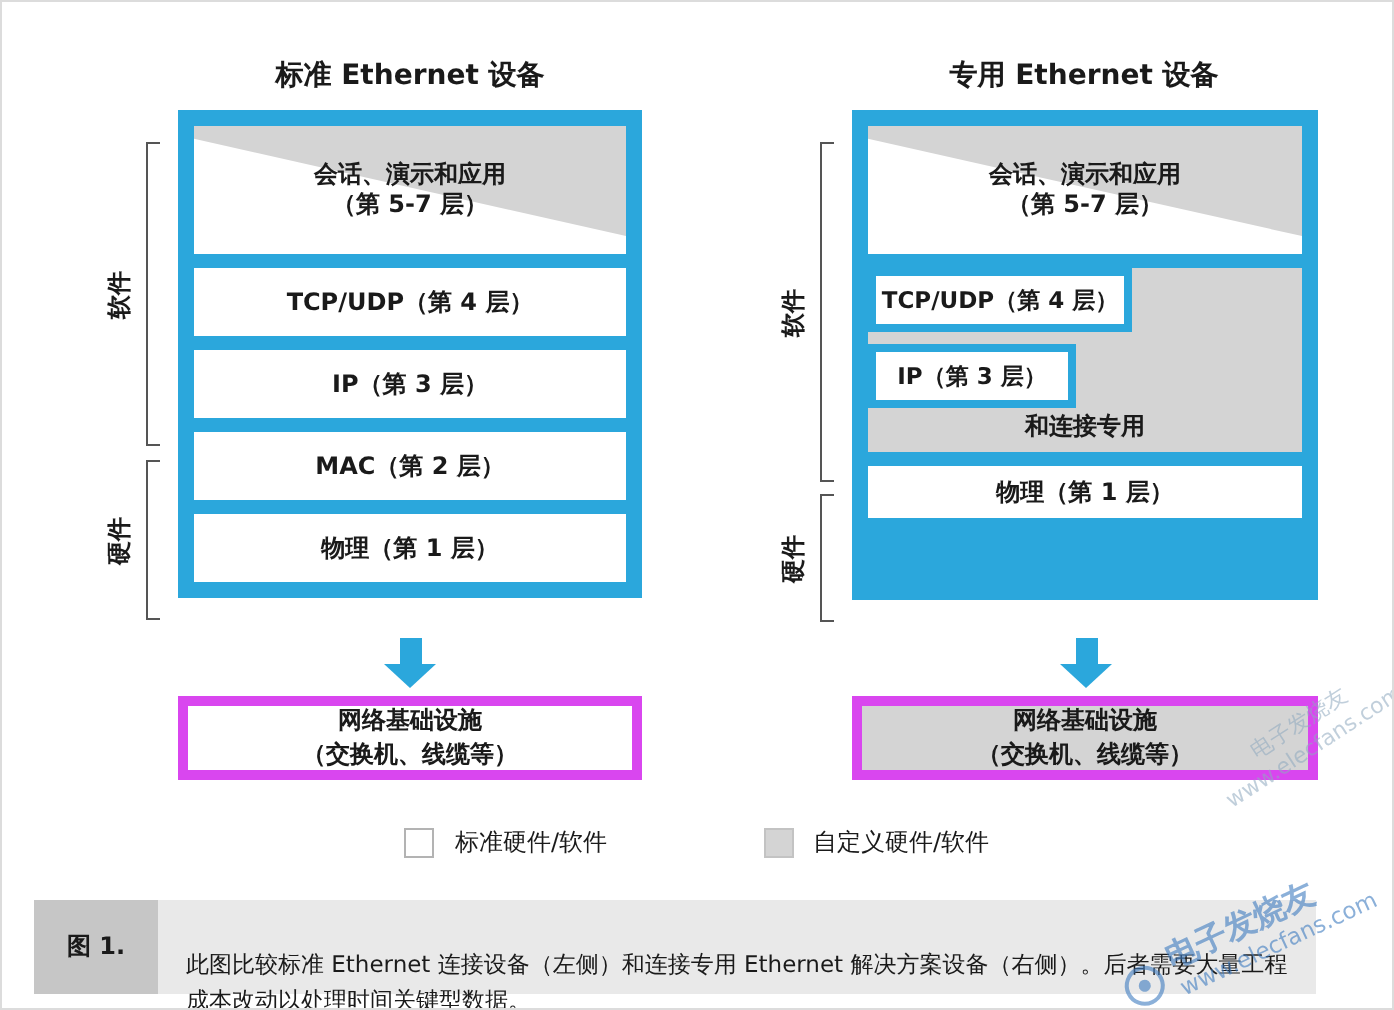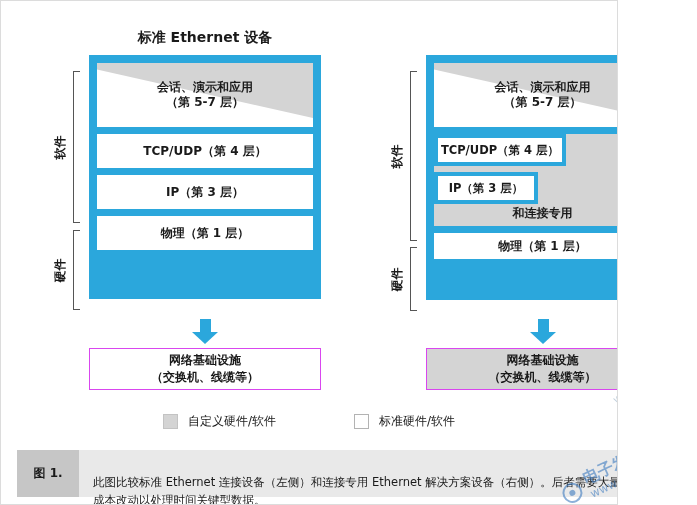--- a/index.html
+++ b/index.html
@@ -1,17 +1,17 @@
 <!DOCTYPE html>
 <html><head>
 <meta charset="utf-8">
 <style>
   * { margin:0; padding:0; box-sizing:border-box; }
   body { background:#fff; font-family:"DejaVu Sans","Liberation Sans",sans-serif; }
-  .page { position:relative; width:618px; height:505px; background:#ffffff;
+  .page { position:relative; width:697px; height:505px; background:#ffffff;
           border:1px solid #dcdcdc; overflow:hidden; color:#1a1a1a;padding-left:44px; }
 
   .col-title { position:absolute; top:28px; text-align:center; font-size:14px; font-weight:bold; }
   .col-title.left { left:80px; width:248px; }
   .col-title.right { left:418px; width:246px; }
 
   .stack { position:absolute; top:54px; background:#2BA7DC; padding:8px;
            display:flex; flex-direction:column; gap:7px; }
   .stack.left  { left:88px;  width:232px; height:244px; }
   .stack.right { left:425px; width:233px; height:245px; }
@@ -49,21 +49,21 @@
   .l-sw-r { left:387px; top:70px;  height:170px; }
   .l-hw-r { left:387px; top:246px; height:64px;  }
 
   .arrow { position:absolute; top:318px; width:26px; display:flex; flex-direction:column; align-items:center; }
   .arrow .shaft { width:11px; height:13px; background:#2BA7DC; }
   .arrow .head  { width:0; height:0; border-left:13px solid transparent;
                   border-right:13px solid transparent; border-top:12px solid #2BA7DC; }
   .arrow.left  { left:191px; }
   .arrow.right { left:529px; }
 
-  .infra { position:absolute; top:347px; height:42px; border:1px solid #d946ef;
+  .infra { position:absolute; top:347px; height:42px; border:5px solid #d946ef;
            display:flex; flex-direction:column; align-items:center; justify-content:center;
            font-weight:bold; font-size:12px; line-height:1.45; text-align:center; }
   .infra.left  { left:88px;  width:232px; background:#fff; }
   .infra.right { left:425px; width:233px; background:#D4D4D4; }
 
   .legend { position:absolute; left:0; right:0; top:412px; display:flex;
             justify-content:center; gap:78px; font-size:12px; }
   .legend-entry { display:flex; align-items:center; gap:10px; }
   .swatch { width:15px; height:15px; }
   .swatch.standard { background:#fff; border:1px solid #b3b3b3; }
@@ -87,29 +87,31 @@
                       background:#3F7CC0; border-radius:50%; }
   .wm-brand { font-size:16px; font-weight:bold; line-height:1.1; }
   .wm-url { font-size:11.5px; }
 </style>
 </head>
 <body>
 
 <div class="page">
 
   <div class="col-title left">标准 Ethernet 设备</div>
+  <div class="col-title right">专用 Ethernet 设备</div>
 
   <div class="stack left">
     <div class="row app">
       <div class="diag"></div>
       <span>会话、演示和应用</span>
       <span>（第 5-7 层）</span>
     </div>
     <div class="row thin">TCP/UDP（第 4 层）</div>
     <div class="row thin">IP（第 3 层）</div>
+    <div class="row thin">MAC（第 2 层）</div>
     <div class="row thin">物理（第 1 层）</div>
   </div>
 
   <div class="stack right">
     <div class="row app">
       <div class="diag"></div>
       <span>会话、演示和应用</span>
       <span>（第 5-7 层）</span>
     </div>
     <div class="mid-section">
@@ -151,26 +153,26 @@
     <span>网络基础设施</span>
     <span>（交换机、线缆等）</span>
   </div>
   <div class="infra right">
     <span>网络基础设施</span>
     <span>（交换机、线缆等）</span>
   </div>
 
   <div class="legend">
     <div class="legend-entry">
+      <div class="swatch standard"></div>
+      <span>标准硬件/软件</span>
+    </div>
+    <div class="legend-entry">
       <div class="swatch custom"></div>
       <span>自定义硬件/软件</span>
-    </div>
-    <div class="legend-entry">
-      <div class="swatch standard"></div>
-      <span>标准硬件/软件</span>
     </div>
   </div>
 
   <div class="caption-bar">
     <div class="caption-label">图 1.</div>
     <div class="caption-text">此图比较标准 Ethernet 连接设备（左侧）和连接专用 Ethernet 解决方案设备（右侧）。后者需要大量工程成本改动以处理时间关键型数据。</div>
   </div>
 
   <div class="watermark wm-mid">
     <div>电子发烧友</div>

